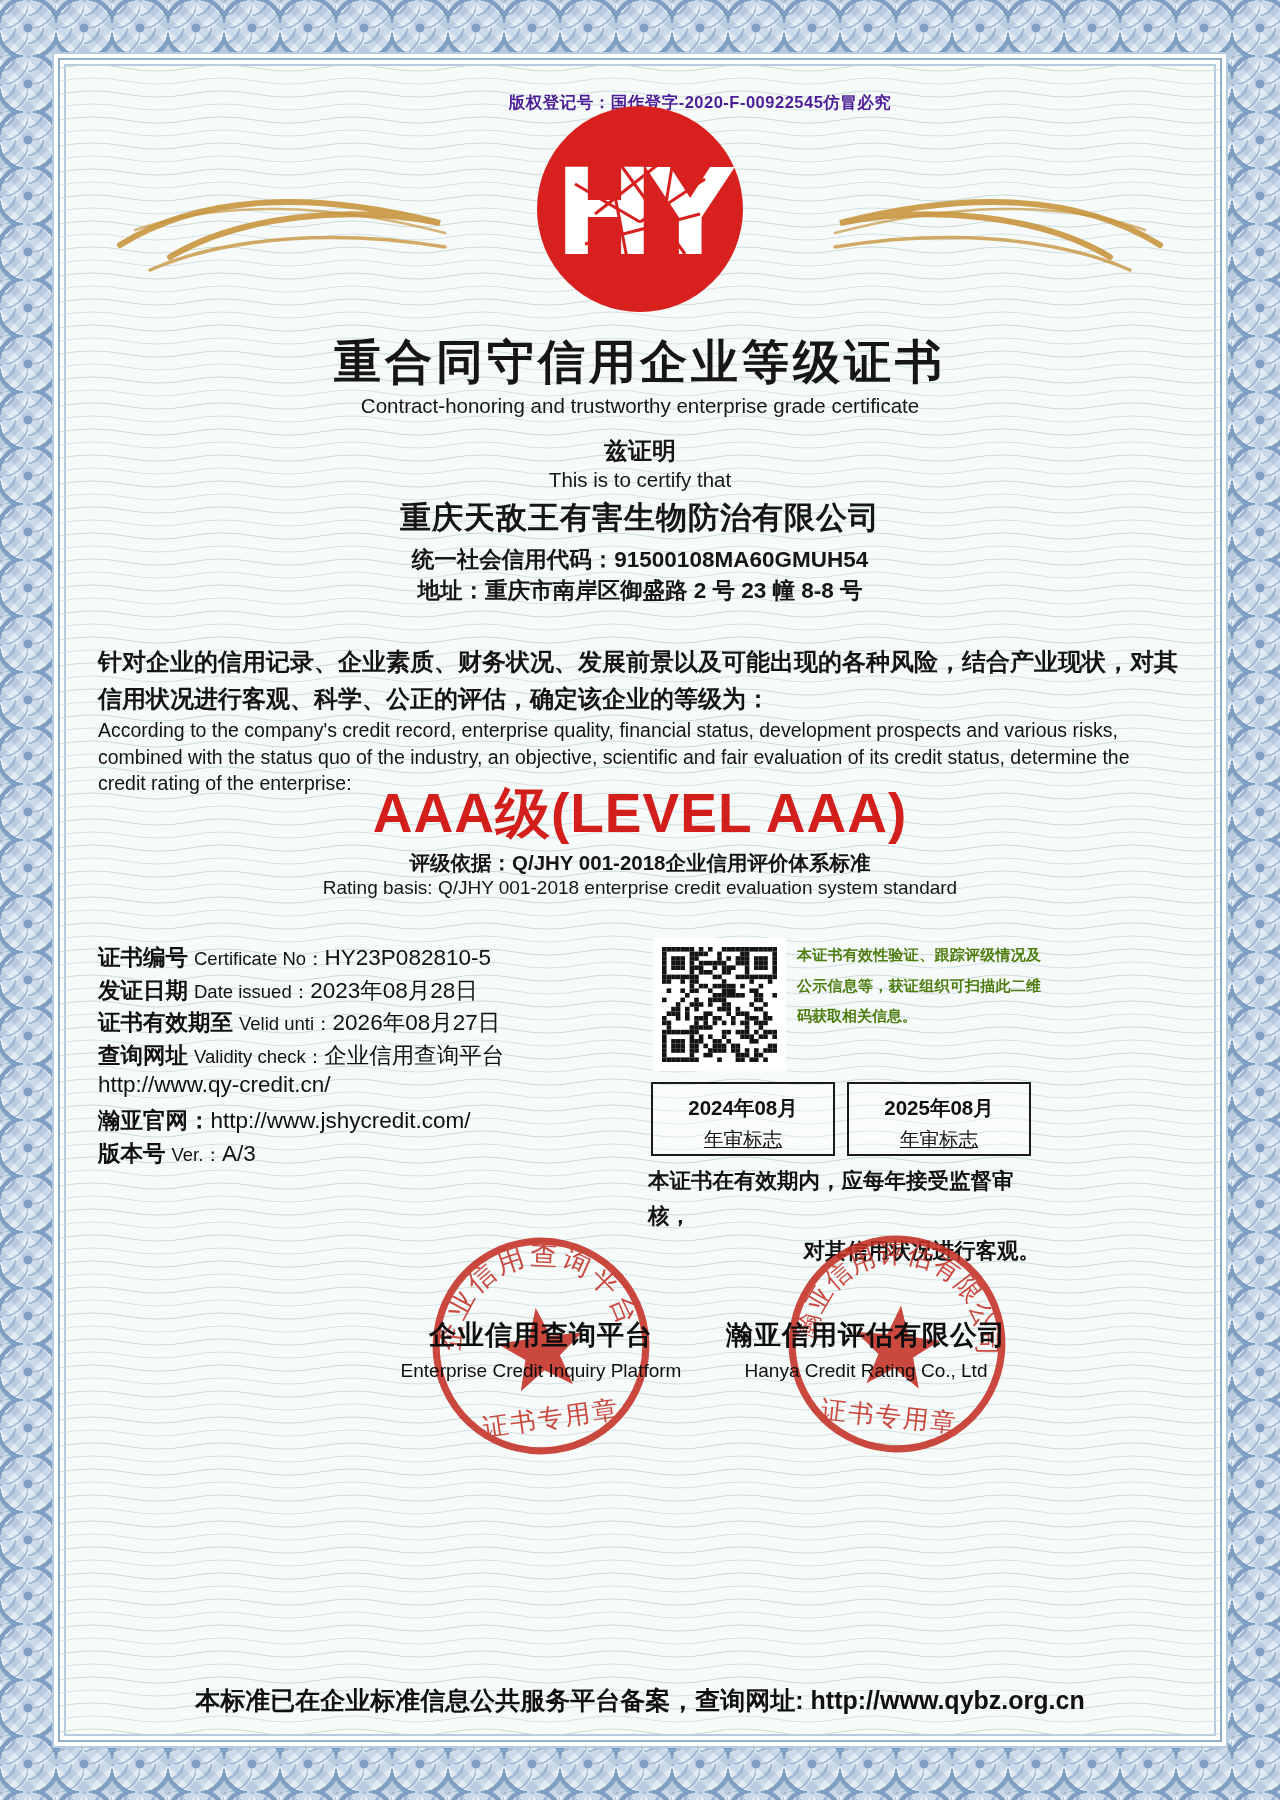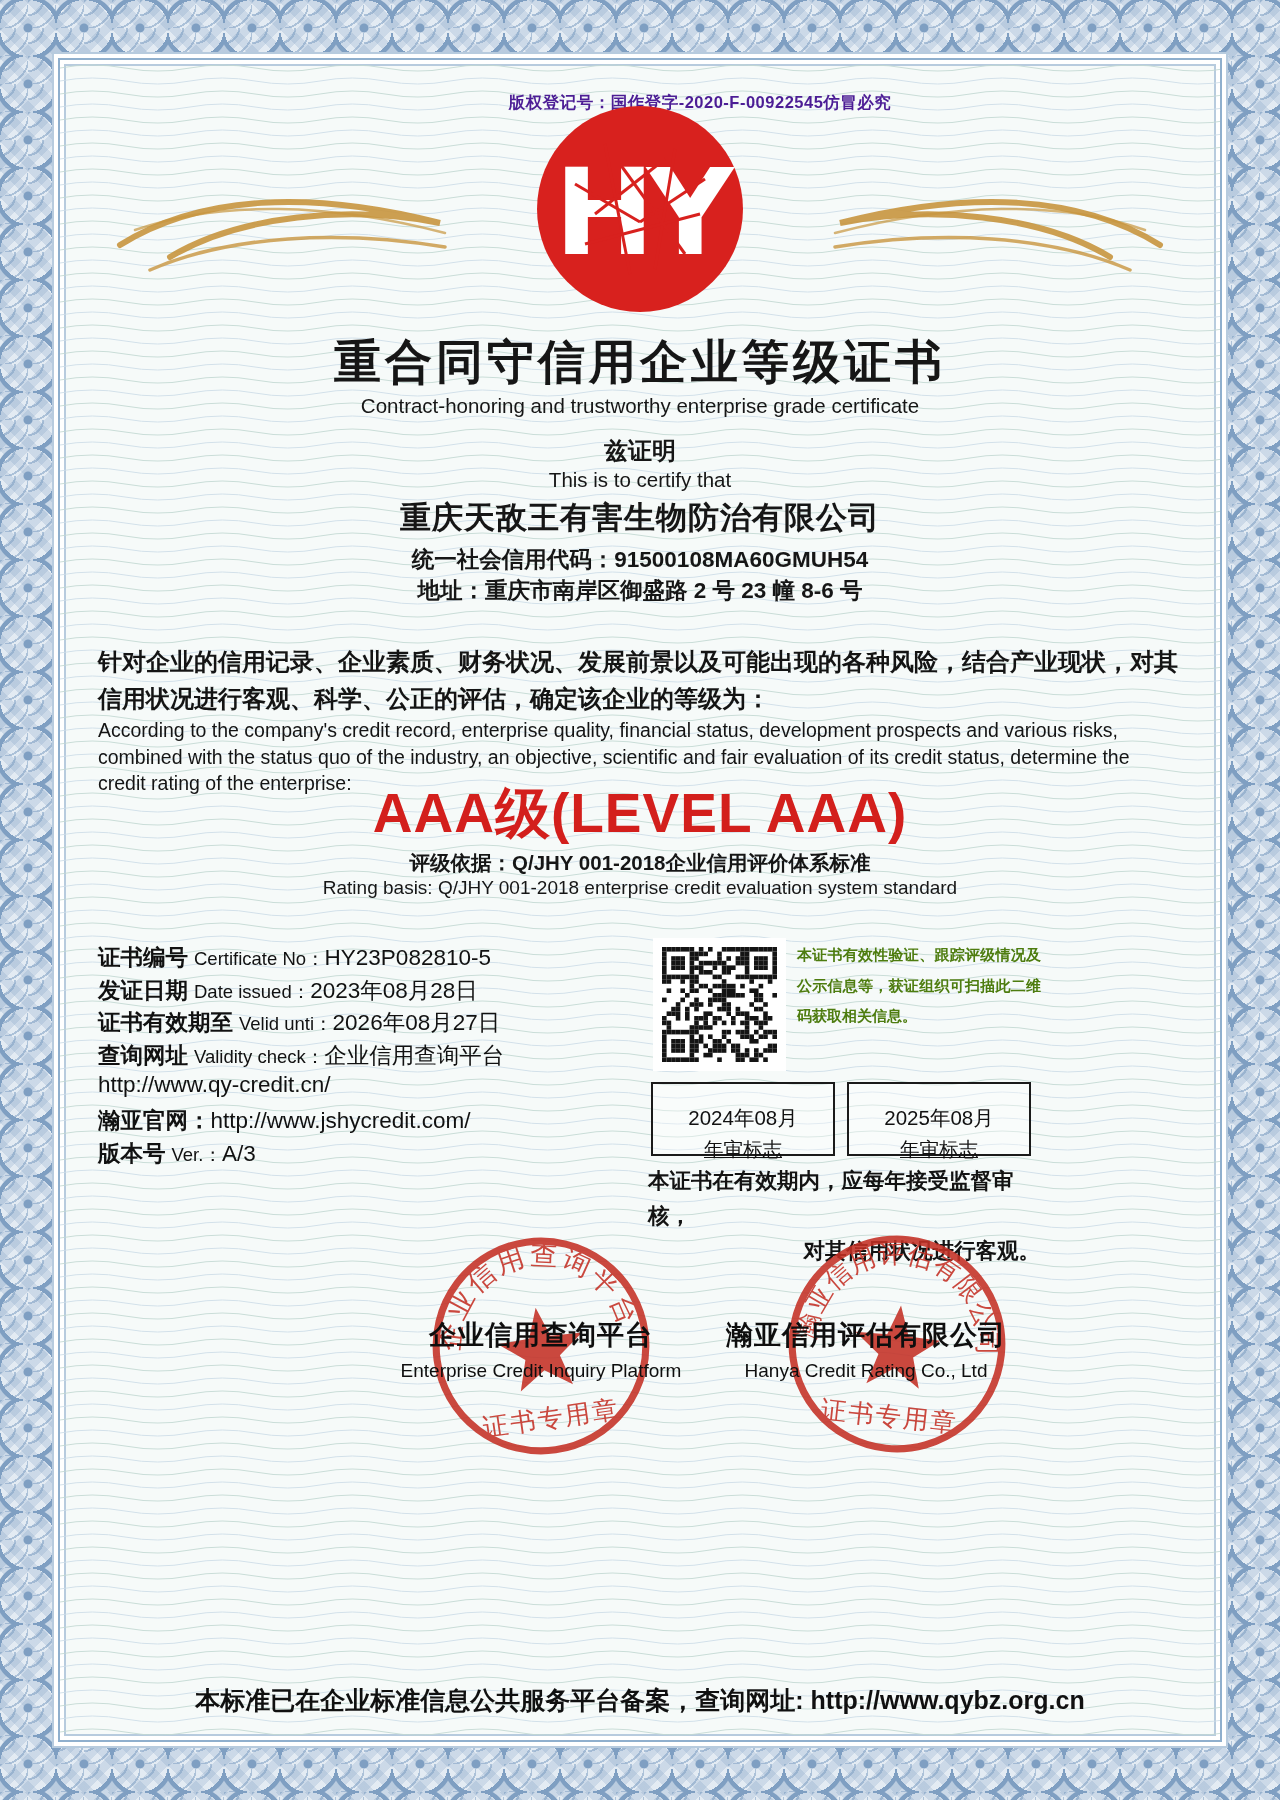--- a/index.html
+++ b/index.html
@@ -63,21 +63,21 @@
   .dval{font-size:22.5px;font-weight:500;}
 
   .qr-box{left:653px;top:938px;width:133px;height:133px;}
   .qr-note{left:797px;top:940px;width:244px;font-size:15px;line-height:30.5px;
     font-weight:600;color:#4d7c0f;text-align:justify;}
 
   .review-box{top:1082px;width:180px;height:70px;border:2.5px solid #1a1a1a;
     text-align:center;color:#111;background:rgba(255,255,255,.35);}
   .review-1{left:651px;}
   .review-2{left:847px;}
-  .review-date{margin-top:20px;font-size:20.5px;font-weight:400;}
+  .review-date{margin-top:10px;font-size:20.5px;font-weight:700;}
   .review-label{margin-top:4px;font-size:19.5px;font-weight:500;text-decoration:underline;}
 
   .supervision{left:648px;top:1164px;width:392px;font-size:21.5px;line-height:35px;
     font-weight:600;color:#131313;}
   .supervision .l2{text-align:right;}
 
   .seal{width:228px;height:228px;z-index:1;opacity:.88;}
   .seal-1{left:427px;top:1232px;transform:rotate(-8deg);}
   .seal-2{left:783px;top:1230px;transform:rotate(6deg);}
   .issuer{width:340px;text-align:center;z-index:2;color:#0e0e0e;}
@@ -141,21 +141,21 @@
         </g>
       </svg>
     </div>
 
     <div class="t-center title-zh">重合同守信用企业等级证书</div>
     <div class="t-center title-en">Contract-honoring and trustworthy enterprise grade certificate</div>
     <div class="t-center certify-zh">兹证明</div>
     <div class="t-center certify-en">This is to certify that</div>
     <div class="t-center company">重庆天敌王有害生物防治有限公司</div>
     <div class="t-center credit-code">统一社会信用代码：91500108MA60GMUH54</div>
-    <div class="t-center address">地址：重庆市南岸区御盛路 2 号 23 幢 8-6 号</div>
+    <div class="t-center address">地址：重庆市南岸区御盛路 2 号 23 幢 8-8 号</div>
 
     <div class="para para-zh">针对企业的信用记录、企业素质、财务状况、发展前景以及可能出现的各种风险，结合产业现状，对其信用状况进行客观、科学、公正的评估，确定该企业的等级为：</div>
     <div class="para para-en">According to the company's credit record, enterprise quality, financial status, development prospects and various risks, combined with the status quo of the industry, an objective, scientific and fair evaluation of its credit status, determine the credit rating of the enterprise:</div>
 
     <div class="t-center level">AAA级(LEVEL AAA)</div>
     <div class="t-center basis-zh">评级依据：Q/JHY 001-2018企业信用评价体系标准</div>
     <div class="t-center basis-en">Rating basis: Q/JHY 001-2018 enterprise credit evaluation system standard</div>
 
     <div class="details">
       <div class="detail-line">

